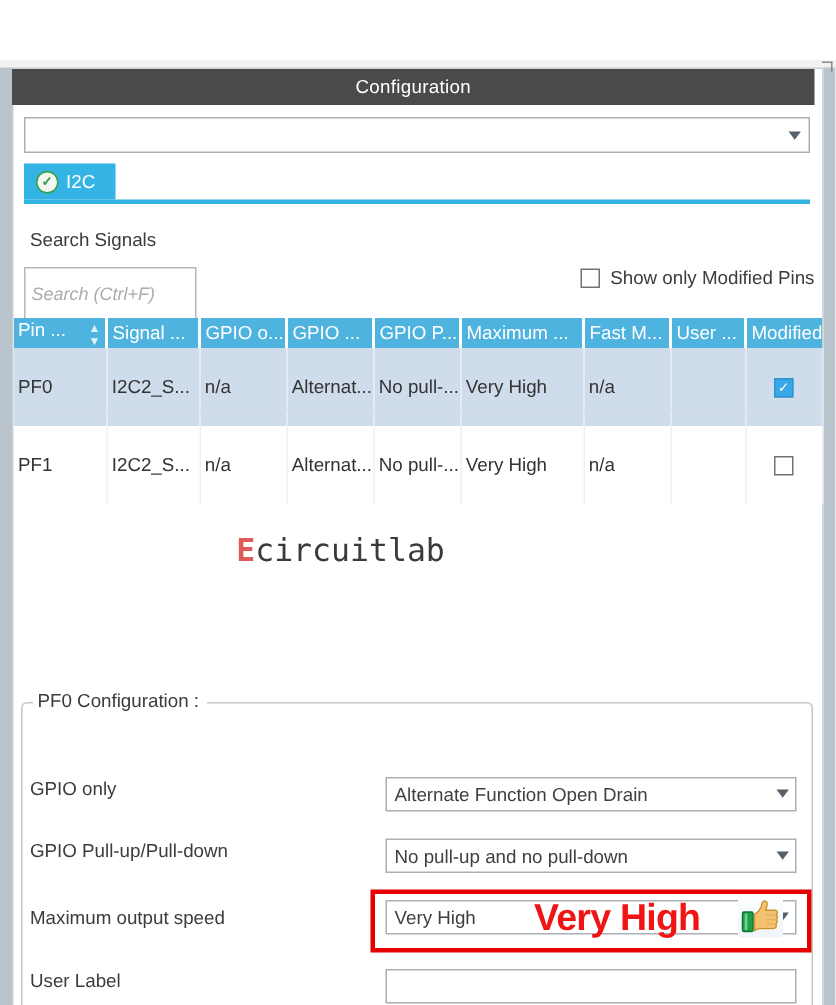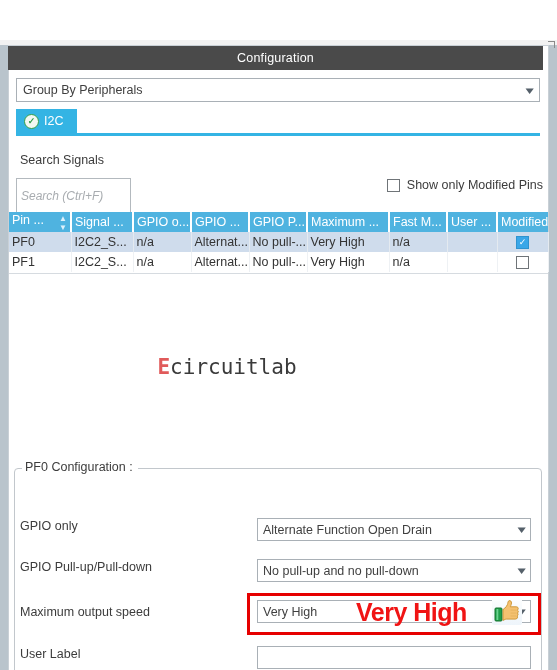--- a/index.html
+++ b/index.html
@@ -174,21 +174,21 @@
     text-align: left;
     height: 20px;
     padding: 0 3px;
     border-right: 2px solid #ffffff;
     overflow: hidden;
     white-space: nowrap;
   }
   table.sigtable th:last-child { border-right: none; }
   table.sigtable td {
     height: 20px;
-    padding: 0 3px;
+    padding: 16px 3px;
     border-right: 1px solid #e4eaf0;
     color: #333;
     white-space: nowrap;
     overflow: hidden;
   }
   tr.row-selected td { background: #cfdcec; }
   tr.row-plain td { background: #ffffff; }
   tr.row-plain td { border-right: 1px solid #eef1f4; }
   .th-sort {
     float: right;
@@ -335,21 +335,20 @@
   <div class="outer-top-strip"></div>
   <div class="outer-corner-mark"></div>
 
   <div class="panel-shell"></div>
 
   <div class="title-bar">
     <span>Configuration</span>
   </div>
 
   <div class="groupby-combo">
-    <span>Group By Peripherals</span>
     <span class="combo-caret">▾</span>
   </div>
 
   <div class="tab-strip">
     <div class="tab">
       <span class="tab-check">✓</span>
       <span>I2C</span>
     </div>
     <div class="tab-underline"></div>
   </div>

